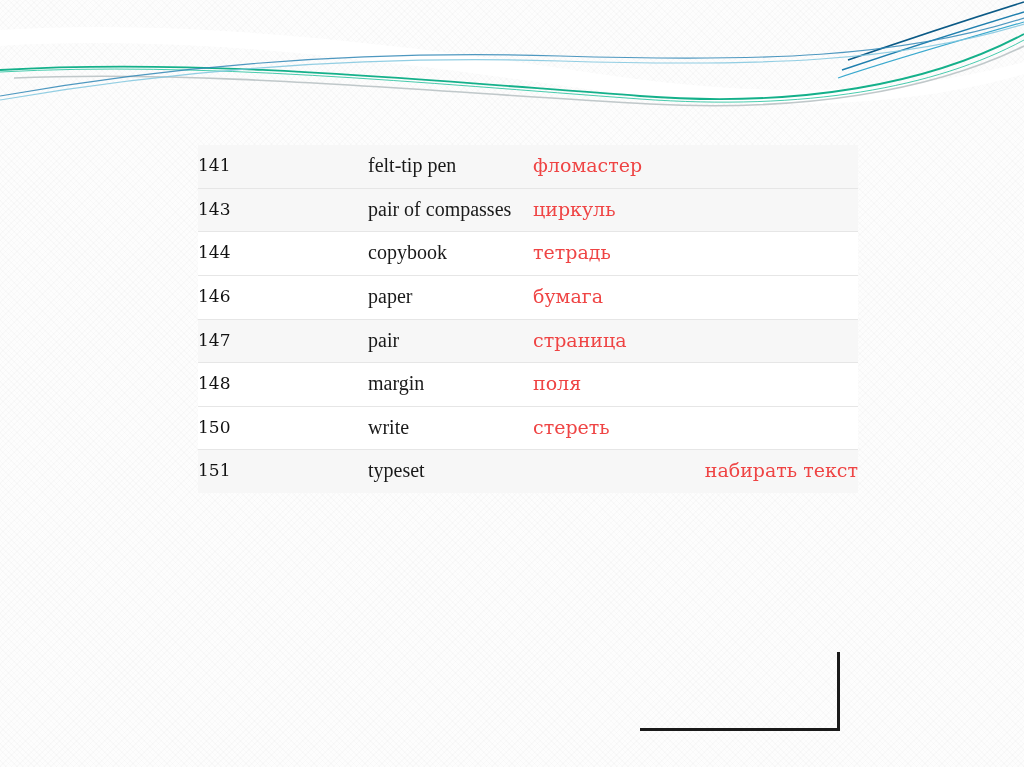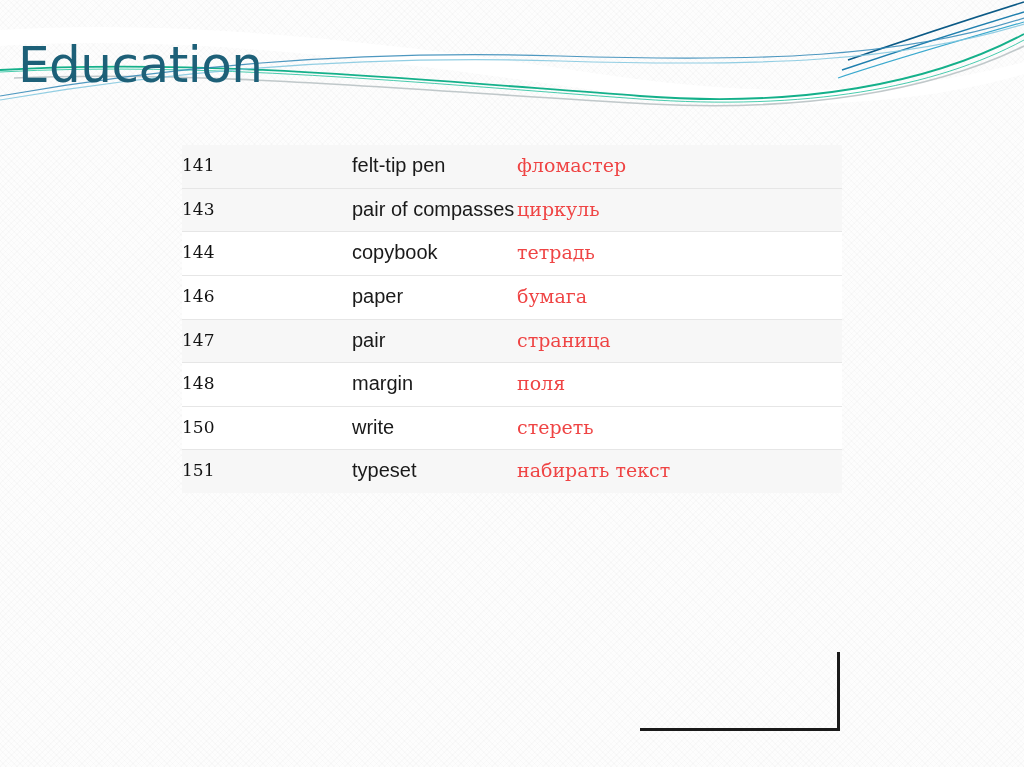--- a/index.html
+++ b/index.html
@@ -41,21 +41,21 @@
     font-weight: 400;
     letter-spacing: -0.5px;
     color: #1d6078;
     white-space: nowrap;
     z-index: 5;
   }
 
   
   #vocab-table {
     position: absolute;
-    left: 182px;
+    left: 198px;
     top: 145px;
     width: 660px;
     border-collapse: collapse;
     table-layout: fixed;
   }
 
   #vocab-table tr {
     border-bottom: 1px solid #e6e6e6;
   }
 
@@ -74,38 +74,38 @@
     font-family: "DejaVu Serif", serif;
     font-size: 17px;
     font-feature-settings: "onum" 1;
     font-variant-numeric: oldstyle-nums;
     color: #121212;
     line-height: 1.45;
   }
 
   td.col-en {
     width: 165px;
-    font-family: Liberation Sans, sans-serif;
+    font-family: Liberation Serif, serif;
     font-size: 20px;
     color: #1a1a1a;
     line-height: 1.22;
     padding-right: 8px;
   }
 
   td.col-ru {
     width: 325px;
     font-family: "DejaVu Serif", serif;
     font-size: 19px;
     color: #ef4444;
     line-height: 1.28;
     padding-right: 8px;
   }
 
   
-  #vocab-table tr.row-last td.col-ru { width: 160px; }
+  #vocab-table tr.row-last td.col-ru { width: 160px; text-align: right; }
   #vocab-table tr.row-last td.col-pad {
     width: 165px;
     background-color: transparent !important;
     border: none;
   }
   #vocab-table tr.row-last { border-bottom: none; }
 
   
   #corner-frame {
     position: absolute;
@@ -157,21 +157,20 @@
 
     <path d="M0,70 C200,58 420,80 640,96 C800,108 930,84 1024,34" stroke="#14b08a" stroke-width="1.8" fill="none"></path>
     <path d="M0,72 C200,61 420,83 640,99 C805,111 935,88 1024,40" stroke="#1bbf9a" stroke-width="1" fill="none" opacity="0.8"></path>
 
     <path d="M14,78 C210,70 430,92 650,104 C800,112 930,92 1024,46" stroke="#b9c2c4" stroke-width="1.6" fill="none" opacity="0.9"></path>
 
     <path d="M0,96 C170,66 360,50 560,56 C760,62 900,58 1024,18" stroke="#2f86b5" stroke-width="1.2" fill="none" opacity="0.85"></path>
     <path d="M0,100 C170,71 360,55 560,61 C760,67 900,62 1024,24" stroke="#7fc6de" stroke-width="1.2" fill="none" opacity="0.85"></path>
   </svg>
 
-  <div id="page-title">Education</div>
 
   <table id="vocab-table">
     <tbody>
         <tr class="row-shade">
           <td class="col-num">141</td>
           <td class="col-en">felt-tip pen</td>
           <td class="col-ru">фломастер</td>
         </tr>
         <tr class="row-shade">
           <td class="col-num">143</td>

